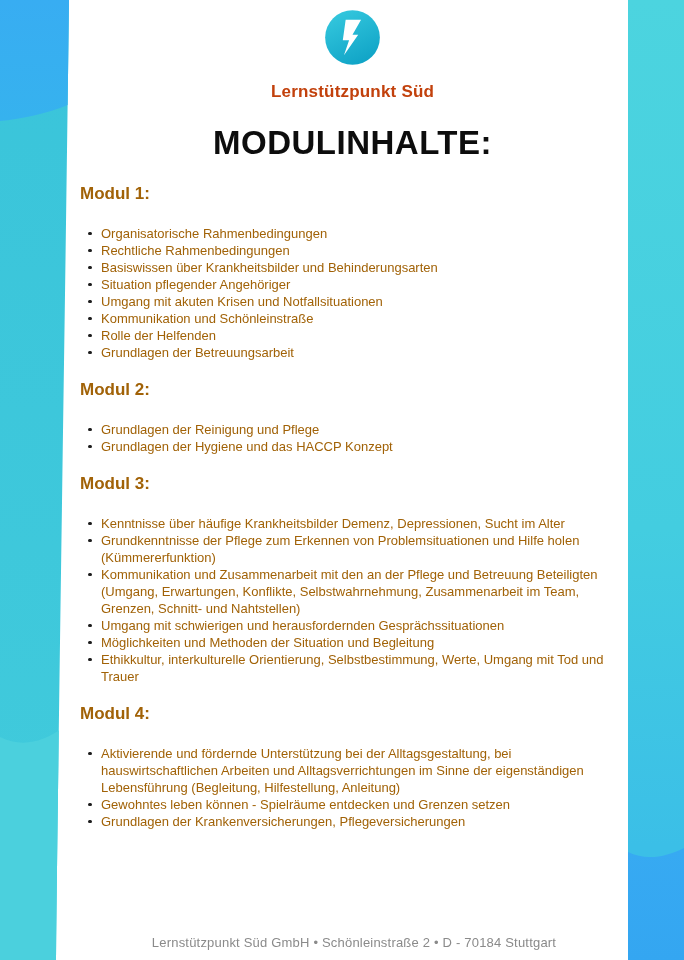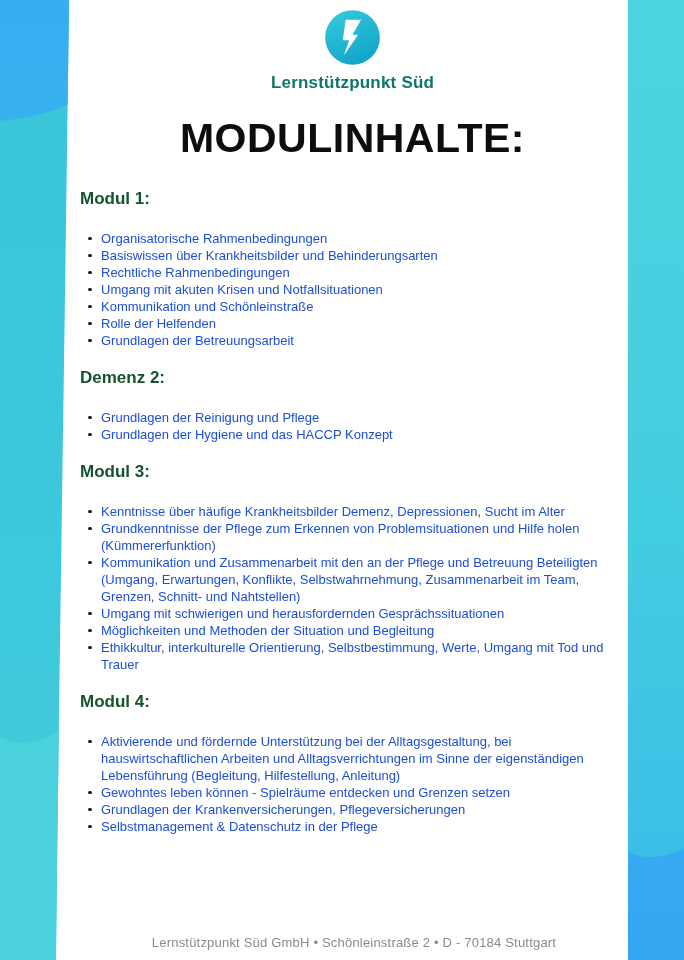--- a/index.html
+++ b/index.html
@@ -20,55 +20,55 @@
   .content{
     position:absolute;
     left:80px;top:0;
     width:545px;
   }
   .brand{
     padding-top:9px;
     text-align:center;
   }
   .brand-name{
-    margin-top:3px;
+    margin-top:12px;
     font-size:17px;
     font-weight:700;
-    color:#0f766e;
+    color:#c2410c;
     letter-spacing:0.2px;
   }
   .title{
     margin-top:24px;
     text-align:center;
-    font-size:41px;
+    font-size:33px;
     line-height:1.05;
     font-weight:800;
     letter-spacing:0.5px;
     color:#0d0d0d;
   }
   .module{margin-top:18px;}
   .module:first-of-type{margin-top:20px;}
   .module h2{
     margin:0;
     font-size:17px;
     line-height:21px;
     font-weight:700;
-    color:#14532d;
+    color:#a16207;
   }
   .module ul{
     margin:21px 0 0 0;
     padding:0;
     list-style:none;
   }
   .module li{
     position:relative;
     padding-left:21px;
     font-size:13px;
     line-height:17px;
-    color:#1d4ed8;
+    color:#a16207;
   }
   .module li::before{
     content:"";
     position:absolute;
     left:8px;top:7px;
     width:3.5px;height:3.5px;
     border-radius:50%;
     background:#1c1c1c;
   }
   .footer{
@@ -139,31 +139,32 @@
       </svg>
       <div class="brand-name">Lernstützpunkt Süd</div>
     </div>
 
     <h1 class="title">MODULINHALTE:</h1>
 
     <section class="module">
       <h2>Modul 1:</h2>
       <ul>
           <li>Organisatorische Rahmenbedingungen</li>
+          <li>Rechtliche Rahmenbedingungen</li>
           <li>Basiswissen über Krankheitsbilder und Behinderungsarten</li>
-          <li>Rechtliche Rahmenbedingungen</li>
+          <li>Situation pflegender Angehöriger</li>
           <li>Umgang mit akuten Krisen und Notfallsituationen</li>
           <li>Kommunikation und Schönleinstraße</li>
           <li>Rolle der Helfenden</li>
           <li>Grundlagen der Betreuungsarbeit</li>
         </ul>
     </section>
 
     <section class="module">
-      <h2>Demenz 2:</h2>
+      <h2>Modul 2:</h2>
       <ul>
           <li>Grundlagen der Reinigung und Pflege</li>
           <li>Grundlagen der Hygiene und das HACCP Konzept</li>
         </ul>
     </section>
 
     <section class="module">
       <h2>Modul 3:</h2>
       <ul>
           <li>Kenntnisse über häufige Krankheitsbilder Demenz, Depressionen, Sucht im Alter</li>
@@ -174,21 +175,20 @@
           <li>Ethikkultur, interkulturelle Orientierung, Selbstbestimmung, Werte, Umgang mit Tod und Trauer</li>
         </ul>
     </section>
 
     <section class="module">
       <h2>Modul 4:</h2>
       <ul>
           <li>Aktivierende und fördernde Unterstützung bei der Alltagsgestaltung, bei hauswirtschaftlichen Arbeiten und Alltagsverrichtungen im Sinne der eigenständigen Lebensführung (Begleitung, Hilfestellung, Anleitung)</li>
           <li>Gewohntes leben können - Spielräume entdecken und Grenzen setzen</li>
           <li>Grundlagen der Krankenversicherungen, Pflegeversicherungen</li>
-          <li>Selbstmanagement &amp; Datenschutz in der Pflege</li>
         </ul>
     </section>
 
   </div>
 
   <div class="footer">Lernstützpunkt Süd GmbH • Schönleinstraße 2 • D - 70184 Stuttgart</div>
 
 </div>
 
 </body></html>

